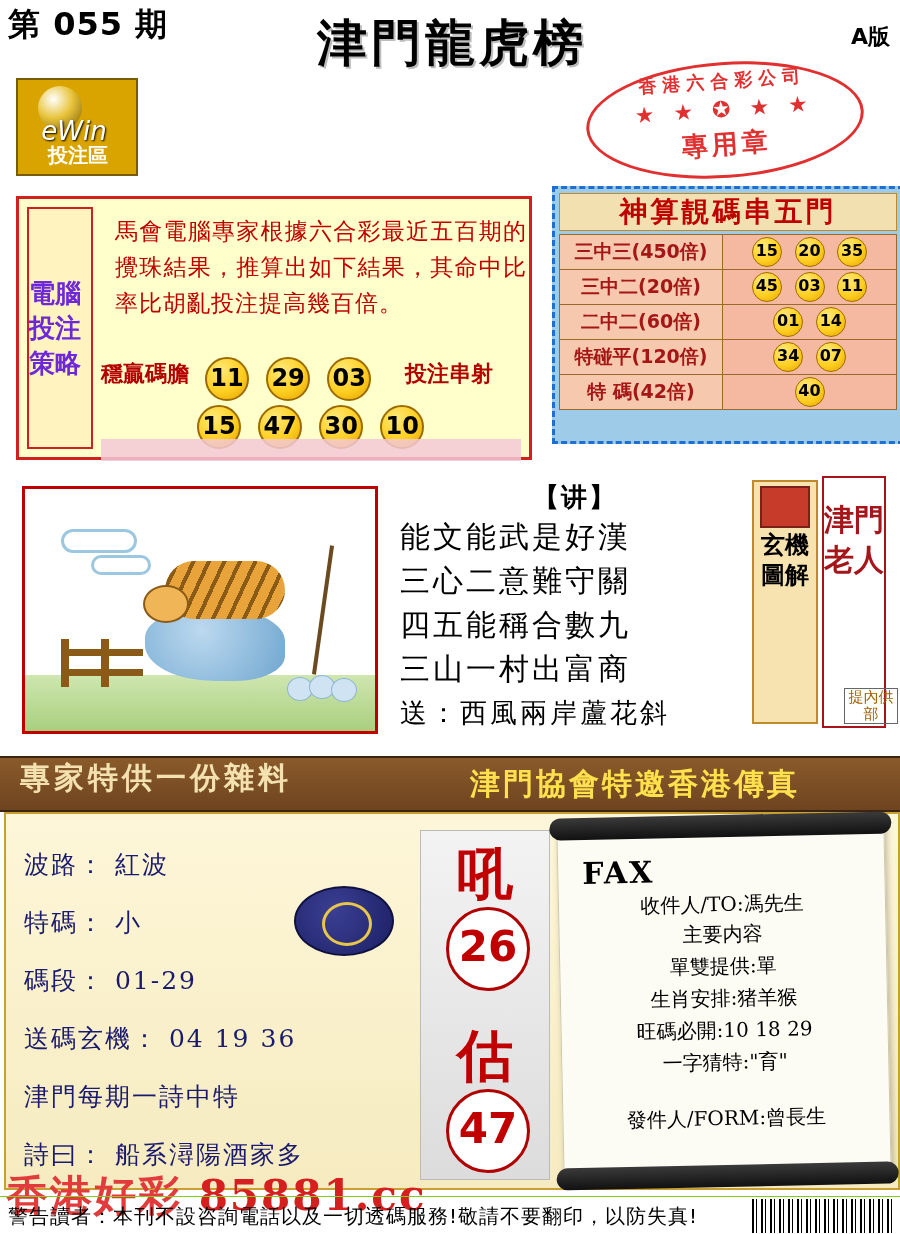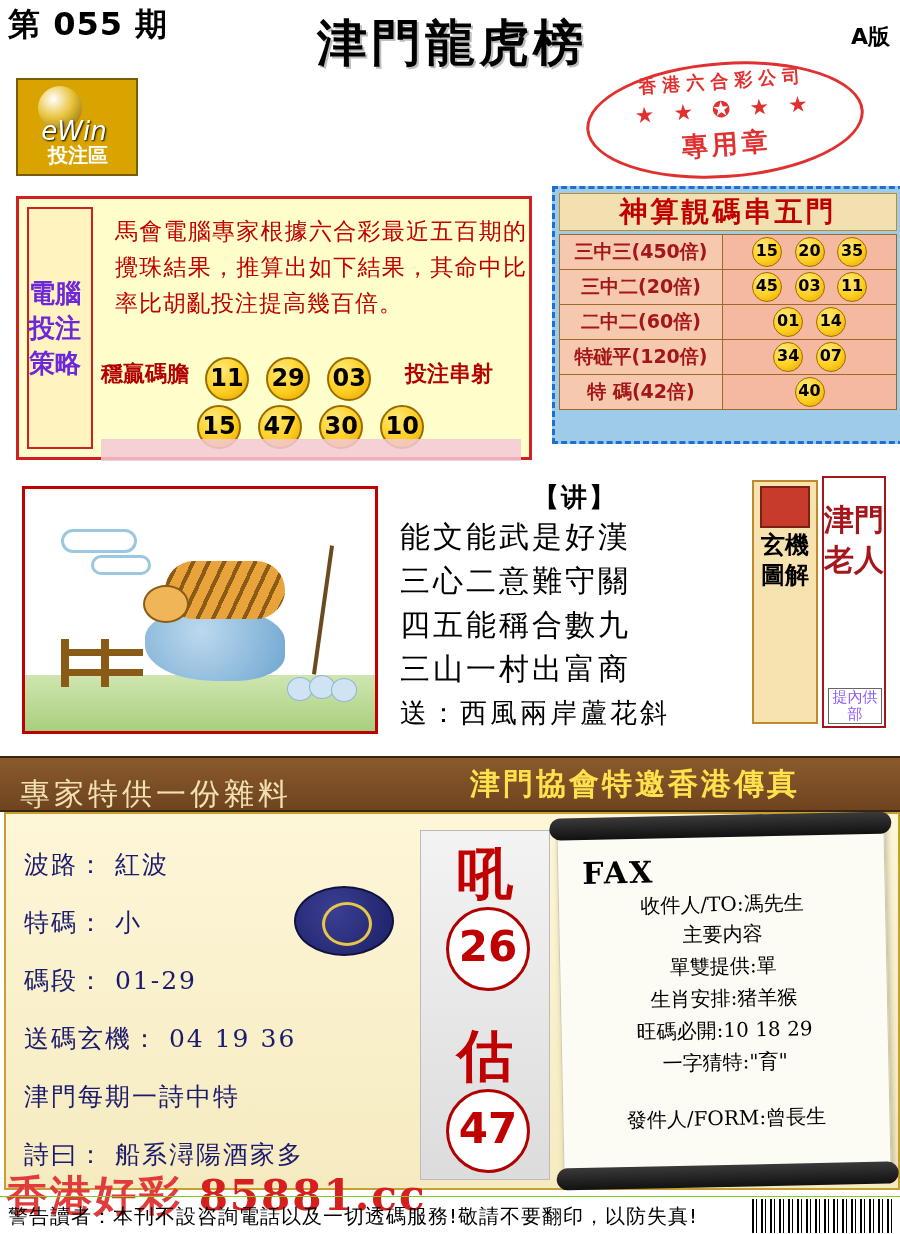--- a/index.html
+++ b/index.html
@@ -100,27 +100,27 @@
   .verse p.last{font-size:27px;}
 
   
   .xuanji{position:absolute;left:752px;top:480px;width:62px;height:240px;
        border:2px solid #c08a2a;background:#f6e3b0;text-align:center;}
   .xuanji .ic{width:46px;height:38px;margin:4px auto 2px;background:#c63b2a;border:2px solid #7a2016;}
   .xuanji .t{font-size:24px;font-weight:bold;line-height:30px;color:#000;}
   .oldman{position:absolute;left:822px;top:476px;width:60px;height:248px;
        border:2px solid #a5151a;background:#ffffff;}
   .oldman .t{font-size:30px;font-weight:bold;color:#a5151a;text-align:center;line-height:40px;padding-top:22px;}
-  .oldman .sm{position:absolute;left:4px;bottom:2px;width:52px;text-align:center;
-       font-size:15px;line-height:17px;border:1px solid #666;color:#8b5cf6;}
+  .oldman .sm{position:absolute;left:20px;bottom:2px;width:52px;text-align:center;
+       font-size:15px;line-height:17px;border:1px solid #666;color:#a16207;}
 
   
   .strip{position:absolute;left:0;top:756px;width:900px;height:52px;
        background:linear-gradient(180deg,#8a5a2a,#6e4420);border-top:2px solid #3c2410;border-bottom:2px solid #3c2410;}
-  .strip .l{position:absolute;left:20px;top:16px;font-size:30px;font-weight:normal;color:#f3e2b0;letter-spacing:4px;
+  .strip .l{position:absolute;left:20px;top:0;font-size:30px;font-weight:bold;color:#f3e2b0;letter-spacing:4px;
        font-family:"DejaVu Serif","Liberation Serif",serif;}
   .strip .r{position:absolute;left:470px;top:6px;font-size:30px;font-weight:bold;color:#ffe14d;letter-spacing:3px;
        font-family:"DejaVu Serif","Liberation Serif",serif;}
 
   
   .bottom{position:absolute;left:4px;top:812px;width:892px;height:374px;
        border:2px solid #c8a030;background:linear-gradient(180deg,#fdf6d8,#f6ebc0);}
   .binfo{position:absolute;left:18px;top:22px;width:400px;
        font-family:"DejaVu Serif","Liberation Serif",serif;}
   .binfo .row{font-size:25px;line-height:58px;color:#1a1a6e;letter-spacing:2px;}

